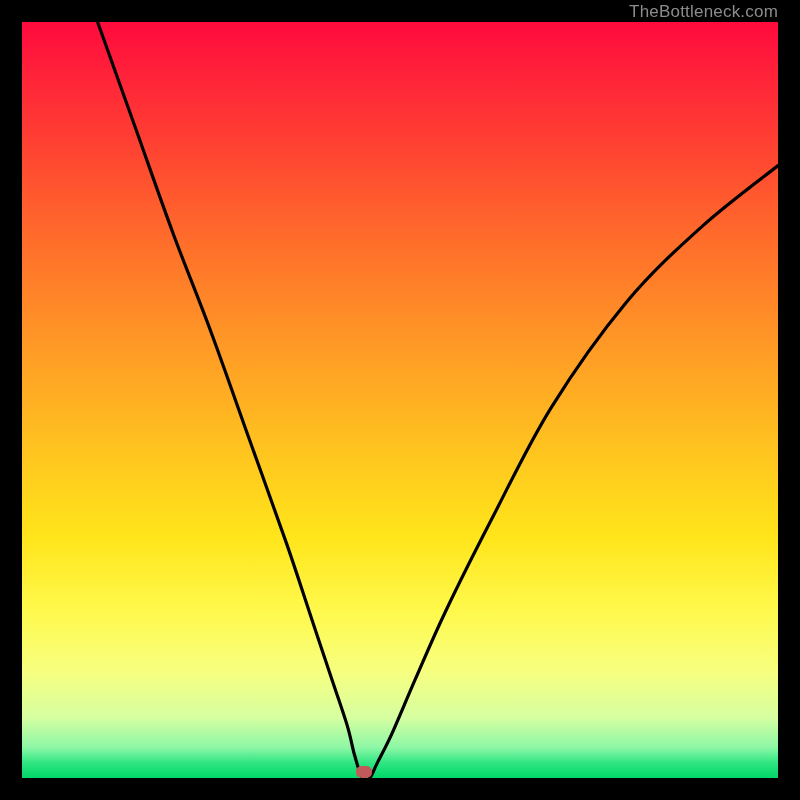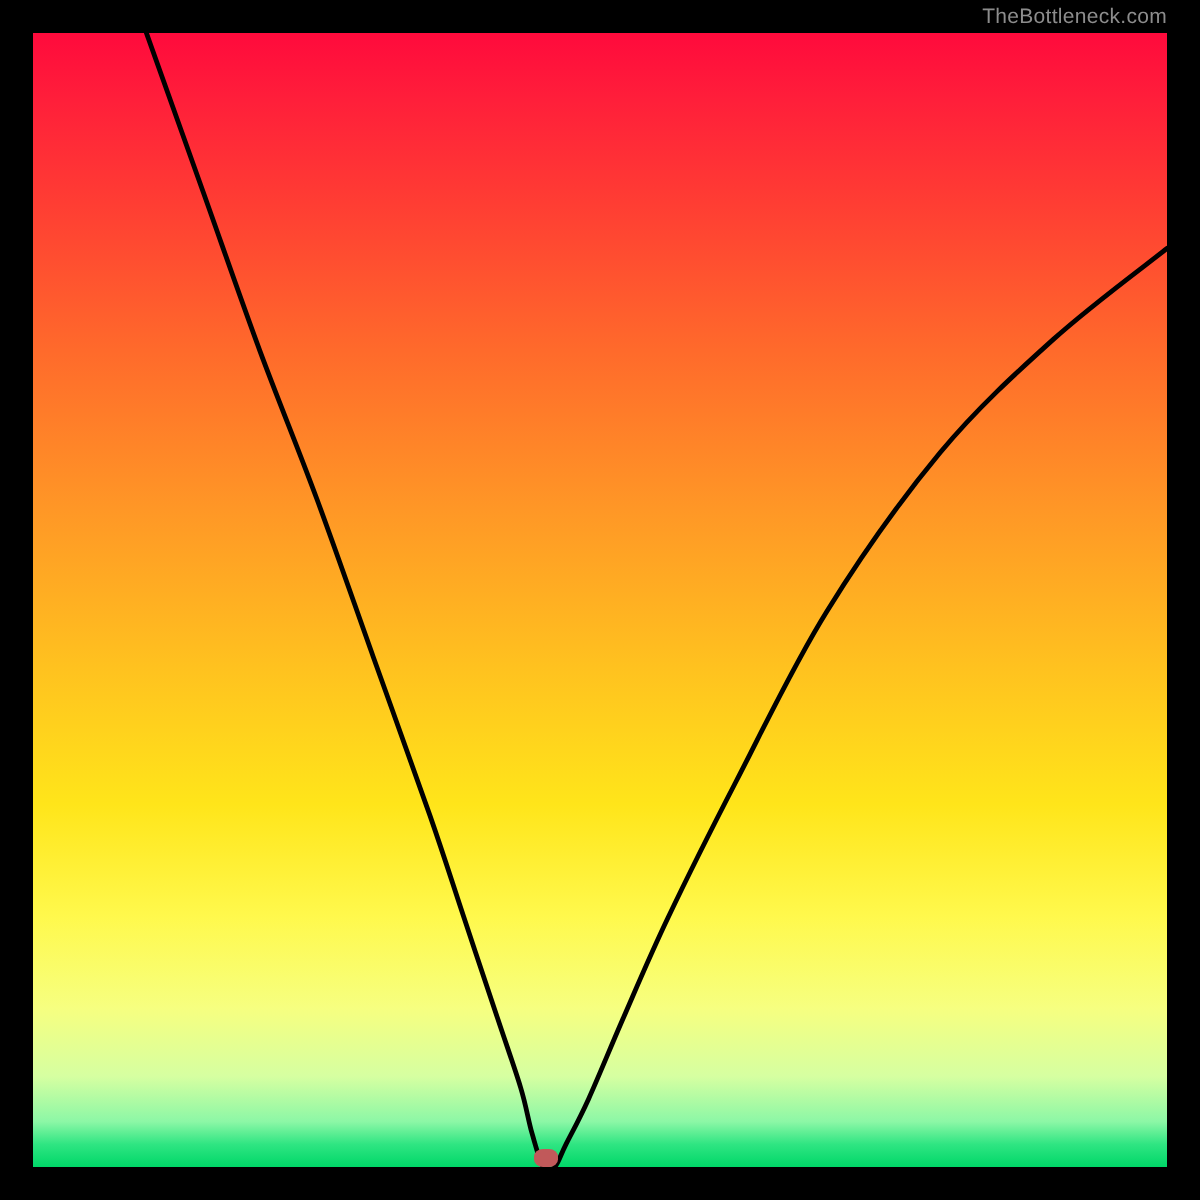--- a/index.html
+++ b/index.html
@@ -53,21 +53,21 @@
     left: 0;
     top: 0;
     width: 756px;
     height: 756px;
   }
   .watermark {
     position: absolute;
     top: 2px;
     right: 22px;
     color: #8c8c8c;
-    font-size: 14px;
+    font-size: 17px;
     font-weight: 500;
     letter-spacing: 0.2px;
     user-select: none;
   }
   .marker {
     position: absolute;
     width: 16px;
     height: 12px;
     border-radius: 6px / 5px;
     background: #c1595a;

